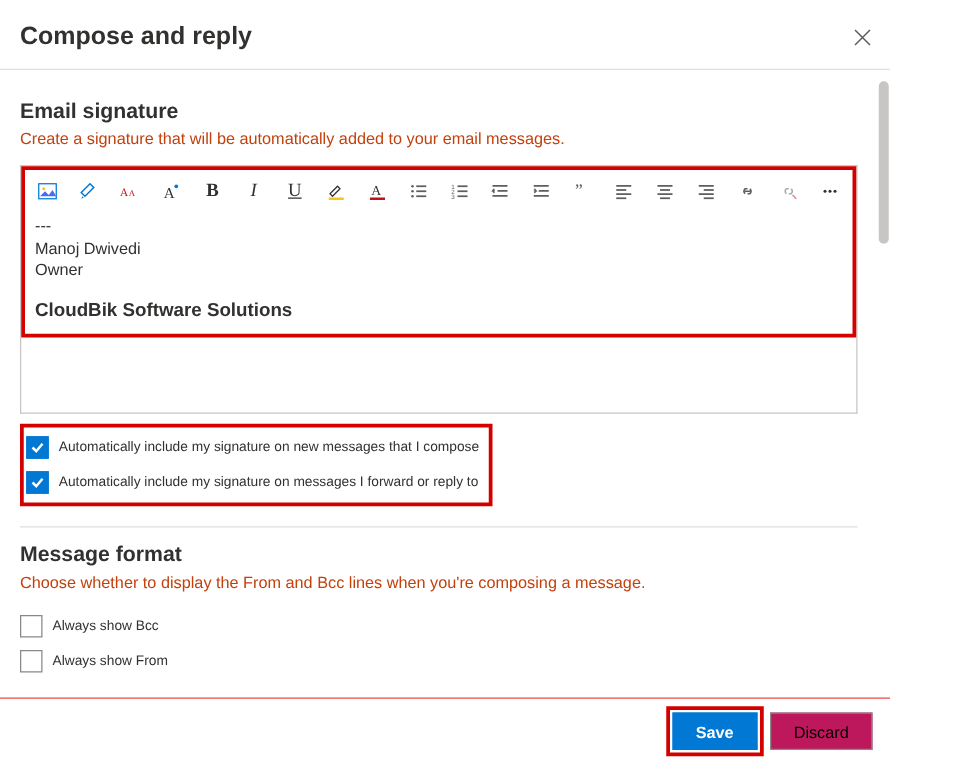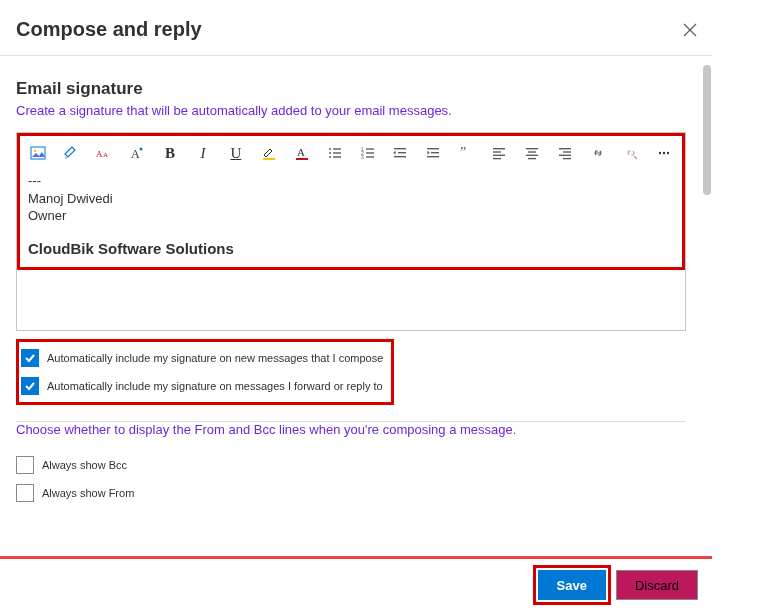--- a/index.html
+++ b/index.html
@@ -47,21 +47,21 @@
     box-sizing: border-box;
     overflow: hidden;
   }
   .section-title {
     font-size: 17px;
     font-weight: 600;
     margin: 12px 0 4px 0;
   }
   .section-desc {
     font-size: 13px;
-    color: #6d28d9;
+    color: #c2410c;
     margin: 0 0 14px 0;
   }
   
   .editor-wrap {
     border: 1px solid #c8c6c4;
     border-bottom: none;
     position: relative;
   }
   .editor-highlight {
     border: 3px solid #d40000;
@@ -133,21 +133,21 @@
   .divider {
     border: none;
     border-top: 1px solid #e1dfdd;
     margin: 16px 0 0 0;
   }
   
   .footer {
     position: absolute;
     left: 0; right: 0; bottom: 0;
     height: 52px;
-    border-top: 3px solid #ef4444;
+    border-top: 1px solid #ef4444;
     display: flex;
     align-items: center;
     justify-content: flex-end;
     padding: 0 14px;
     gap: 10px;
     background: #fff;
   }
   .btn {
     height: 30px;
     padding: 0 18px;
@@ -365,20 +365,21 @@
           <svg viewBox="0 0 12 12">
               <path d="M2 6 L5 9 L10 3" stroke="#fff" stroke-width="2" fill="none"></path>
             </svg>
         </div>
         <span>Automatically include my signature on messages I forward or reply to</span>
       </div>
     </div>
 
     <hr class="divider">
 
+    <div class="section-title">Message format</div>
     <p class="section-desc">Choose whether to display the From and Bcc lines when you're composing a message.</p>
 
     <div class="chk-row">
       <div class="chk"></div>
       <span>Always show Bcc</span>
     </div>
     <div class="chk-row">
       <div class="chk"></div>
       <span>Always show From</span>
     </div>

